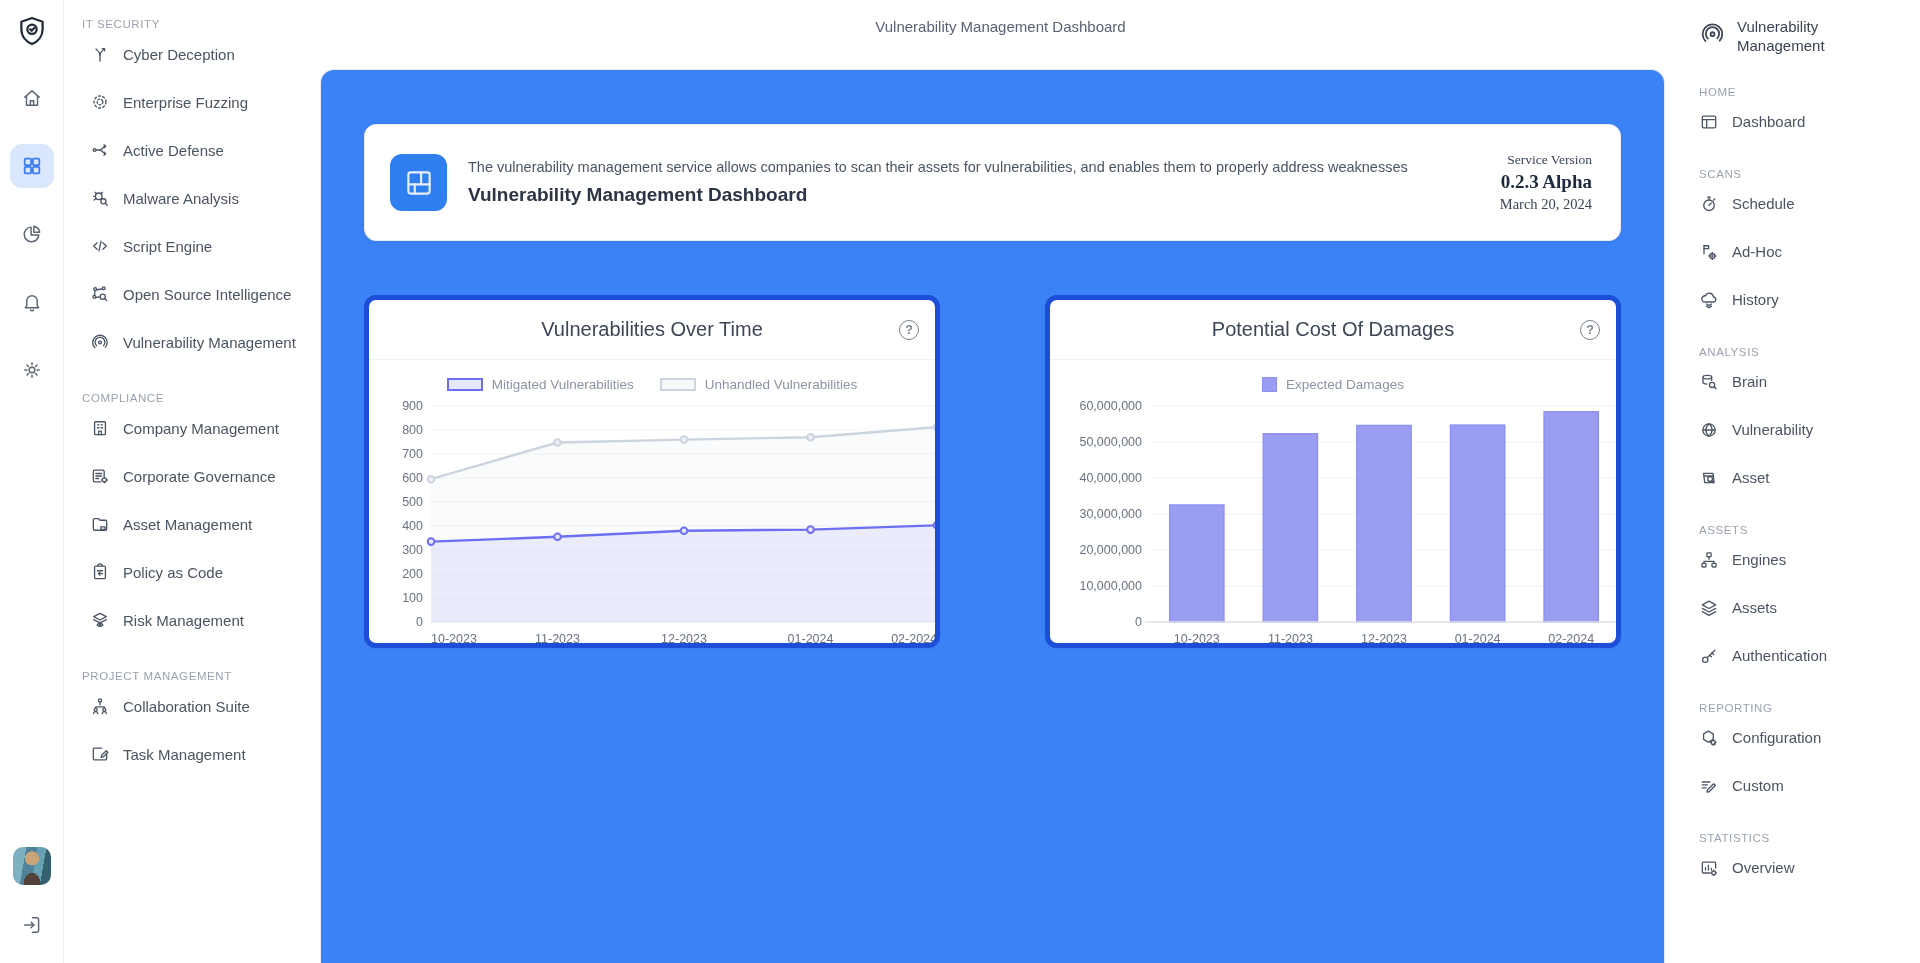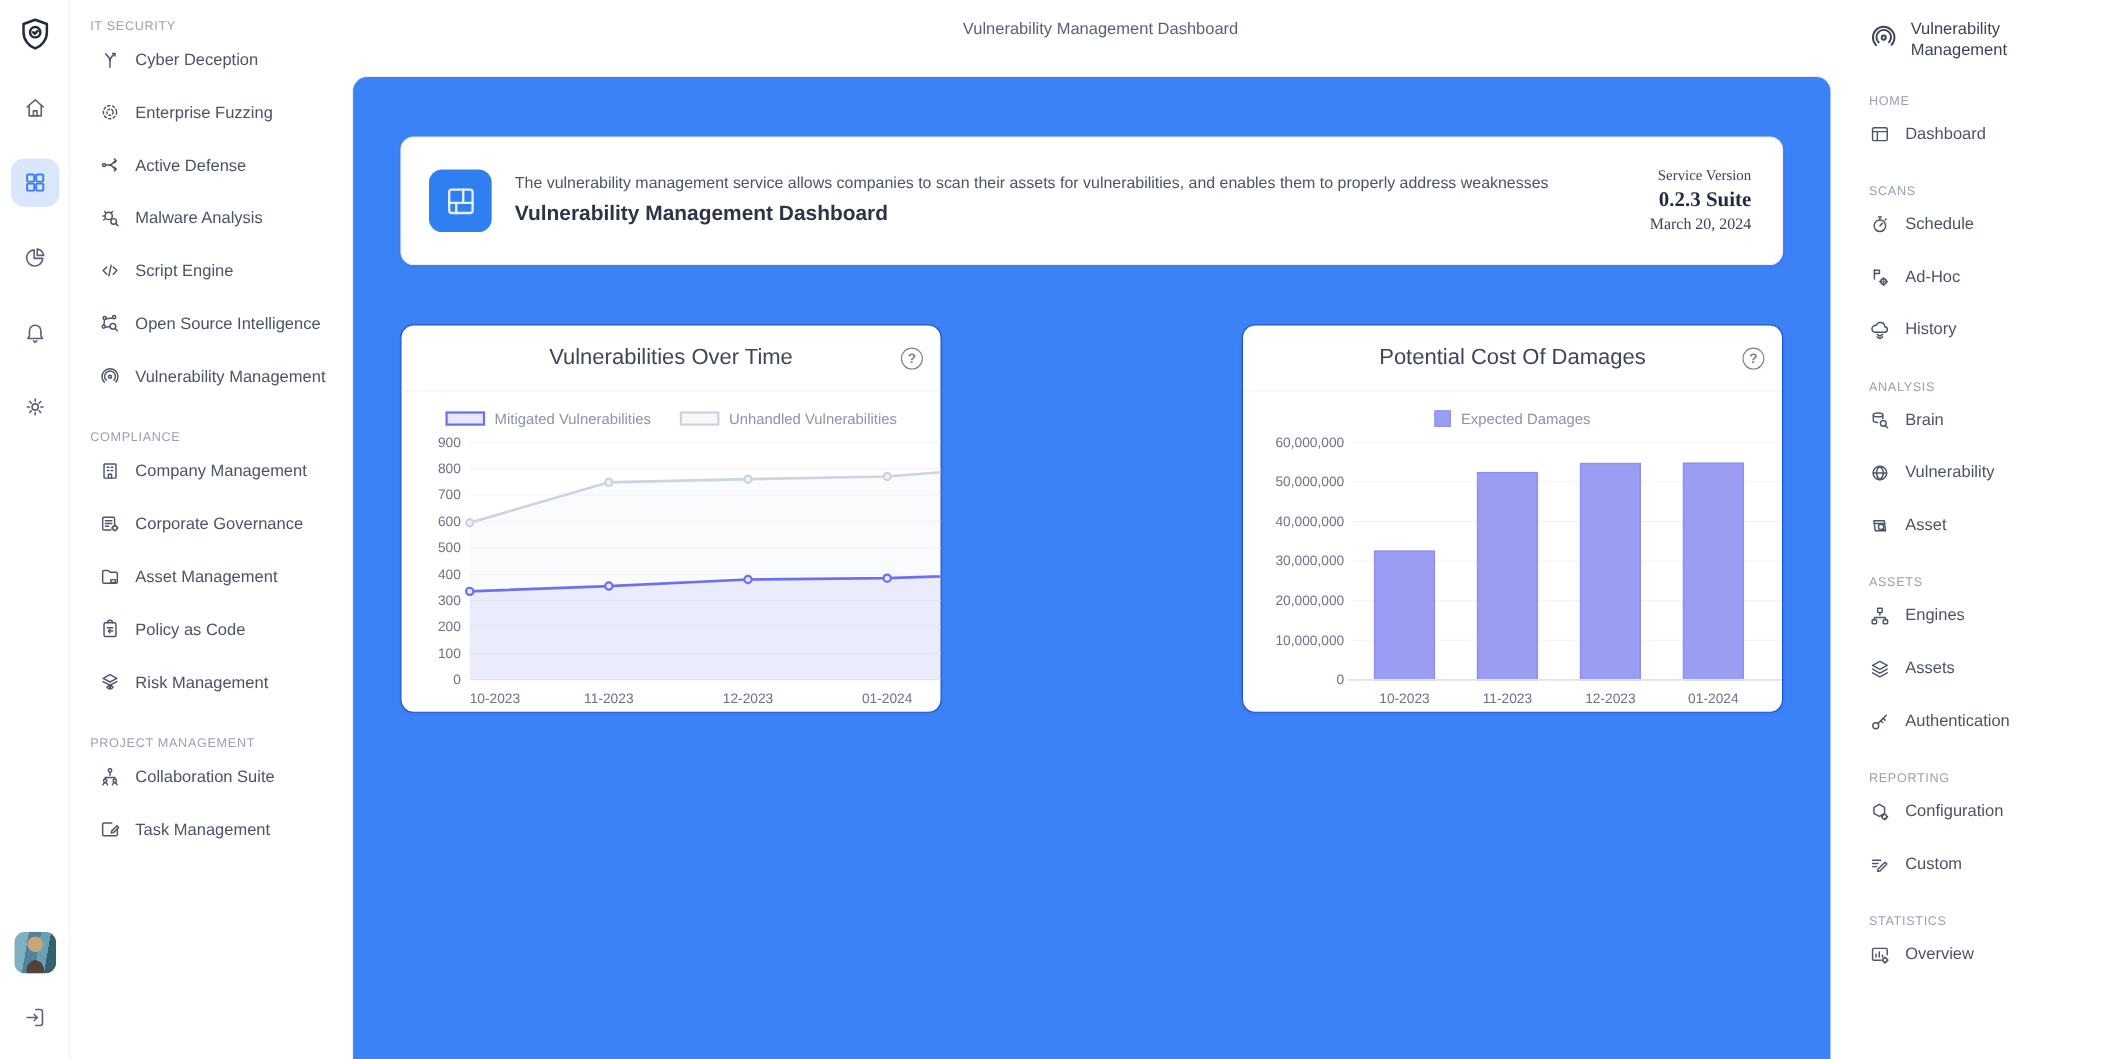--- a/index.html
+++ b/index.html
@@ -48,21 +48,21 @@
     display:flex; align-items:center; justify-content:center; flex:0 0 57px; }
   .hero-icon svg { width:34px; height:34px; }
   .hero-text .desc { font-size:14.5px; color:#4a5565; margin-bottom:9px; }
   .hero-text .ttl { font-size:19px; font-weight:700; color:#2b3545; }
   .hero-version { margin-left:auto; text-align:right;font-family:Liberation Serif, serif; }
   .hero-version .svl { font-size:13.5px; color:#39445a; margin-bottom:3px; }
   .hero-version .ver { font-size:19px; font-weight:700; color:#1e2940; margin-bottom:3px; }
   .hero-version .dat { font-size:14.5px; color:#39445a; }
 
   .charts-row { display:flex; justify-content:space-between; margin-top:54px; }
-  .chart-card { width:492px; height:353px; background:#fff; border:1px solid #1d4ed8;
+  .chart-card { width:576px; height:353px; background:#fff; border:5px solid #1d4ed8;
     border-radius:12px; box-shadow:0 1px 3px rgba(16,24,40,.05); overflow:hidden; }
   .chart-head { height:60px; position:relative; display:flex; align-items:center;
     justify-content:center; border-bottom:1px solid #f0f1f5; }
   .chart-title { font-size:20px; color:#3d4656; font-weight:500; }
   .help { position:absolute; right:16px; top:20px; width:20px; height:20px; border:1.6px solid #78818f;
     border-radius:50%; color:#78818f; font-size:12.5px; font-weight:700; display:flex;
     align-items:center; justify-content:center; cursor:pointer; }
   .chart-body { padding:8px 16px 0; }
   .legend { display:flex; justify-content:center; gap:26px; align-items:center; height:24px;
     margin:4px 0 2px; }
@@ -319,21 +319,21 @@
               <path d="M4.5 13h9"></path>
               <path d="M9 13v6.5"></path>
           </svg>
         </div>
         <div class="hero-text">
           <div class="desc">The vulnerability management service allows companies to scan their assets for vulnerabilities, and enables them to properly address weaknesses</div>
           <div class="ttl">Vulnerability Management Dashboard</div>
         </div>
         <div class="hero-version">
           <div class="svl">Service Version</div>
-          <div class="ver">0.2.3 Suite</div>
+          <div class="ver">0.2.3 Alpha</div>
           <div class="dat">March 20, 2024</div>
         </div>
       </section>
 
       <div class="charts-row">
         <section class="chart-card">
           <div class="chart-head">
             <span class="chart-title">Vulnerabilities Over Time</span>
             <span class="help">?</span>
           </div>

